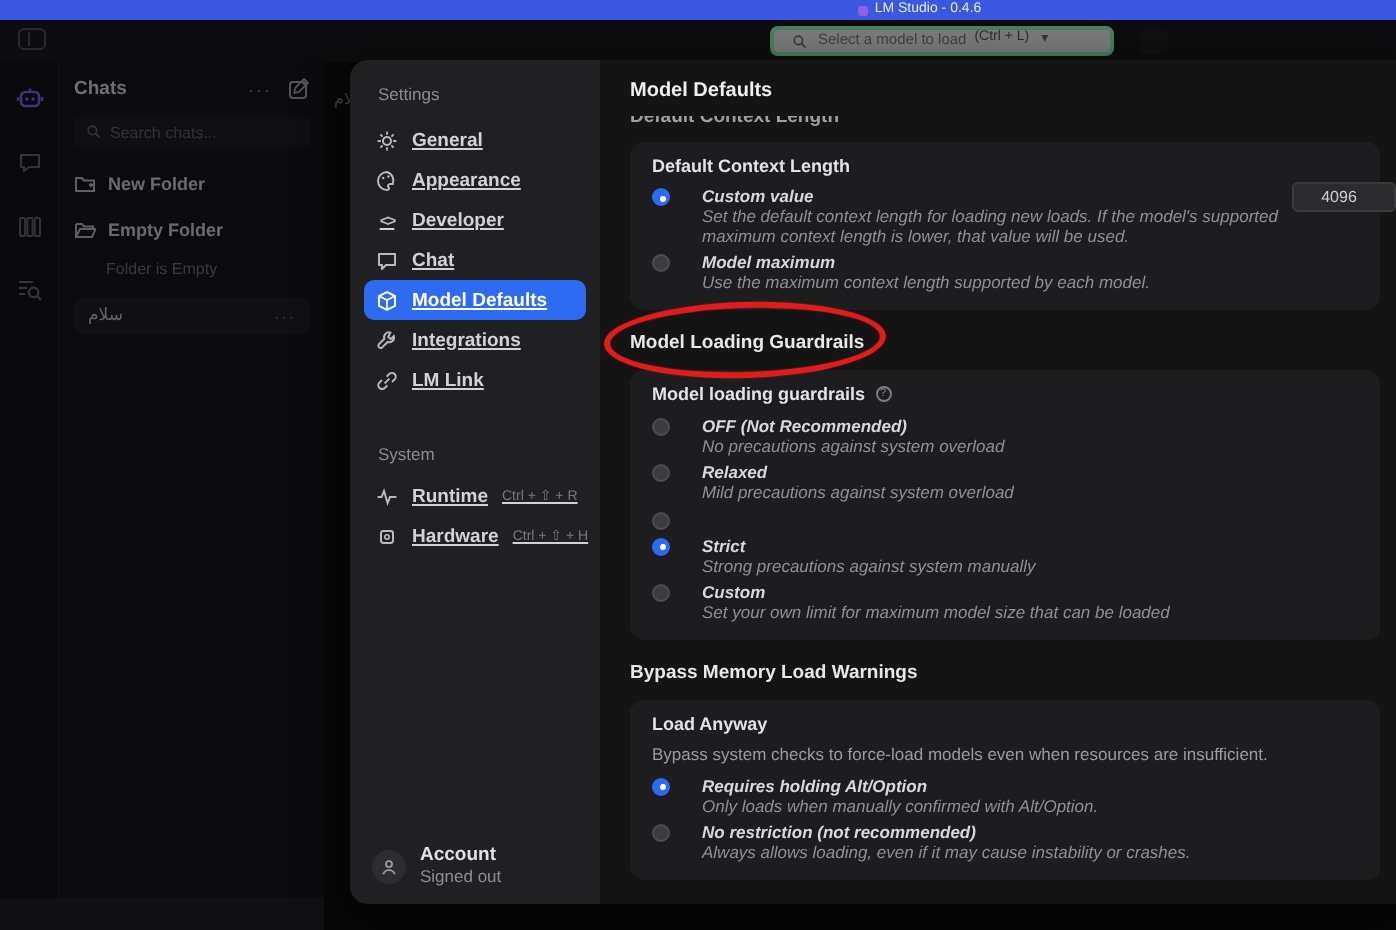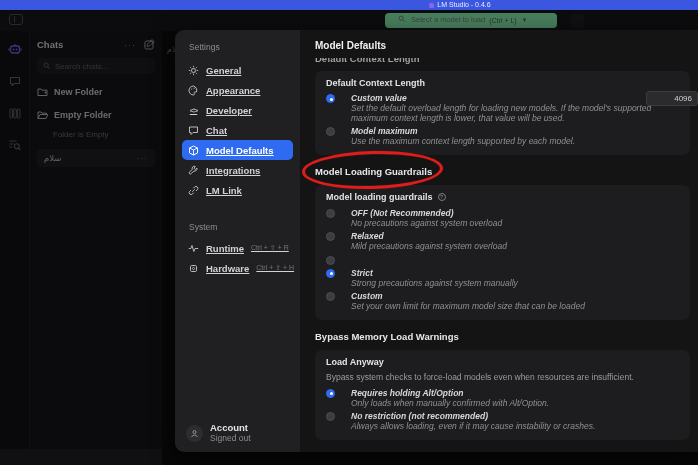--- a/index.html
+++ b/index.html
@@ -11,21 +11,21 @@
   .titlebar { position:absolute; left:0; top:0; width:698px; height:10px; background:#3b57e0; z-index:40; }
   .titlebar-inner { position:absolute; left:400px; top:0; width:120px; height:10px; display:flex; align-items:center; justify-content:center; gap:3px; }
   .titlebar-logo { width:5px; height:5px; border-radius:1.5px; background:#8a63e8; }
   .titlebar-text { font-size:7px; line-height:10px; color:#e9ecff; white-space:nowrap; }
 
   
   .app { position:absolute; left:0; top:10px; width:698px; height:455px; background:#101012; }
   .topbar { position:absolute; left:0; top:0; width:698px; height:21px; background:#141416; }
   .sidebar-toggle { position:absolute; left:9px; top:4px; width:14px; height:11px; border:1px solid #4a4a50; border-radius:3px; }
   .sidebar-toggle:before { content:""; position:absolute; left:4px; top:1px; bottom:1px; width:1px; background:#4a4a50; }
-  .model-pill { position:absolute; left:385px; top:3px; width:172px; height:15px; background:#86efac; border:4px solid #86efac; border-radius:4px; display:flex; align-items:flex-end; gap:4px; padding:0 7px; }
+  .model-pill { position:absolute; left:385px; top:3px; width:172px; height:15px; background:#e5e5e5; border:2px solid #86efac; border-radius:4px; display:flex; align-items:flex-start; gap:4px; padding:0 7px; }
   .model-pill .mtext { font-size:7.5px; color:#75757c; white-space:nowrap; }
   .model-pill .mshort { font-size:7px; color:#55555c; white-space:nowrap; }
   .model-pill .chev { font-size:7px; color:#62626a; margin-left:2px; }
   .top-extra-btn { position:absolute; left:570px; top:4px; width:14px; height:13px; background:#1b1b1e; border-radius:3px; }
 
   
   .rail { position:absolute; left:0; top:21px; width:30px; height:434px; background:#0e0e10; border-right:1px solid #1a1a1d; display:flex; flex-direction:column; align-items:center; padding-top:10px; gap:16px; }
   .rail .ricon { width:16px; height:16px; display:flex; align-items:center; justify-content:center; }
 
   
@@ -73,21 +73,21 @@
   .card { background:#1d1d1f; border-radius:7px; padding:7px 11px 5px 11px; width:375px; position:relative; }
   .card-title { font-size:9px; font-weight:bold; color:#e3e3e7; line-height:10px; margin-bottom:5px; }
   .sec-h { font-size:9.5px; font-weight:bold; color:#e8e8ec; line-height:10px; margin:12px 0 8px 0; position:relative; }
   .opt { display:flex; gap:16px; margin-bottom:3px;font-style:italic; }
   .radio { width:9px; height:9px; border-radius:50%; flex:0 0 9px; margin-top:1px; position:relative; background:#3c3c41; border:1px solid #4c4c52; }
   .radio.on { background:#2e6bf0; border-color:#2e6bf0; }
   .radio.on:after { content:""; position:absolute; left:2.5px; top:2.5px; width:3px; height:3px; border-radius:50%; background:#fff; }
   .olabel { font-size:8.5px; font-weight:bold; color:#d8d8dc; line-height:10px; }
   .odesc { font-size:8.5px; color:#8f8f96; line-height:9.5px; margin-top:1px; }
   .ctx-desc { max-width:322px; }
-  .ctx-input { position:absolute; right:-8px; top:20px; width:52px; height:15px; background:#2b2b2e; border:1px solid #3a3a3f; border-radius:3px; color:#cfcfd4; font-size:8px; text-align:right; padding-right:5px; font-family:"Liberation Sans",sans-serif; }
+  .ctx-input { position:absolute; right:-8px; top:20px; width:52px; height:15px; background:#2b2b2e; border:1px solid #3a3a3f; border-radius:3px; color:#cfcfd4; font-size:8px; text-align:center; padding-right:5px; font-family:"Liberation Sans",sans-serif; }
   .guard-label-row { display:flex; align-items:center; gap:5px; margin-bottom:6px; }
   .guard-label { font-size:9px; font-weight:bold; color:#e3e3e7; line-height:10px; }
   .help-badge { width:8px; height:8px; border:1px solid #7c7c83; border-radius:50%; color:#8f8f96; font-size:5.5px; display:flex; align-items:center; justify-content:center; }
   .card-desc { font-size:8.5px; color:#9a9aa0; line-height:10px; margin-bottom:6px; }
 
   
   .annotation { position:absolute; left:302px; top:151px; width:141px; height:38px; border:3.5px solid #df1e1c; border-radius:50%; transform:rotate(-1.6deg); z-index:30; box-shadow:0 0 1px rgba(223,30,28,.6), inset 0 0 1px rgba(223,30,28,.6); }
 
   .bottom-strip-left { position:absolute; left:0; top:439px; width:162px; height:23px; background:#1c1c1f; z-index:6; }
 
@@ -315,21 +315,21 @@
         <span class="clipped">Default Context Length</span>
       </div>
 
       <div class="card">
         <div class="card-title">Default Context Length</div>
 
         <div class="opt">
           <span class="radio on"></span>
           <div>
             <div class="olabel">Custom value</div>
-            <div class="odesc ctx-desc">Set the default overload length for loading new models. If the model's supported maximum context length is lower, that value will be used.</div>
+            <div class="odesc ctx-desc">Set the default context length for loading new loads. If the model's supported maximum context length is lower, that value will be used.</div>
           </div>
         </div>
 
         <div class="opt">
           <span class="radio"></span>
           <div>
             <div class="olabel">Model maximum</div>
             <div class="odesc">Use the maximum context length supported by each model.</div>
           </div>
         </div>

